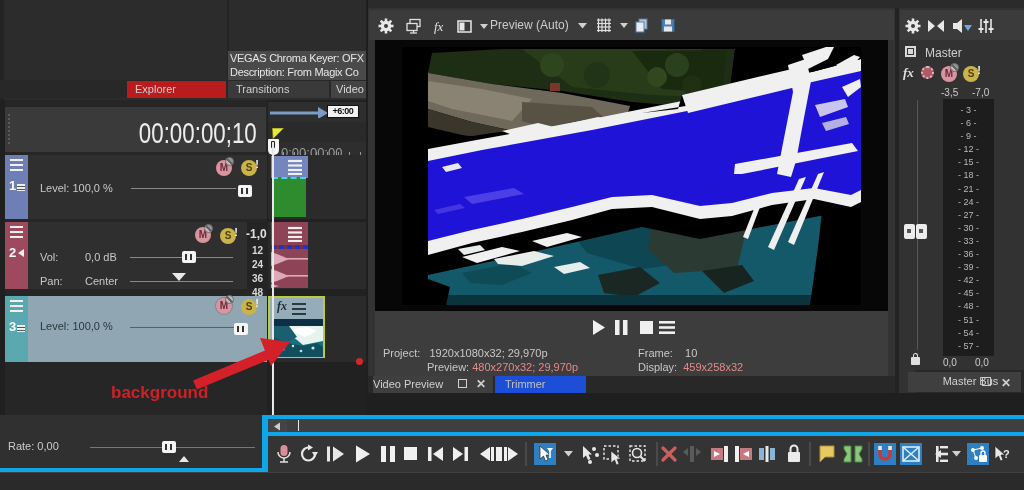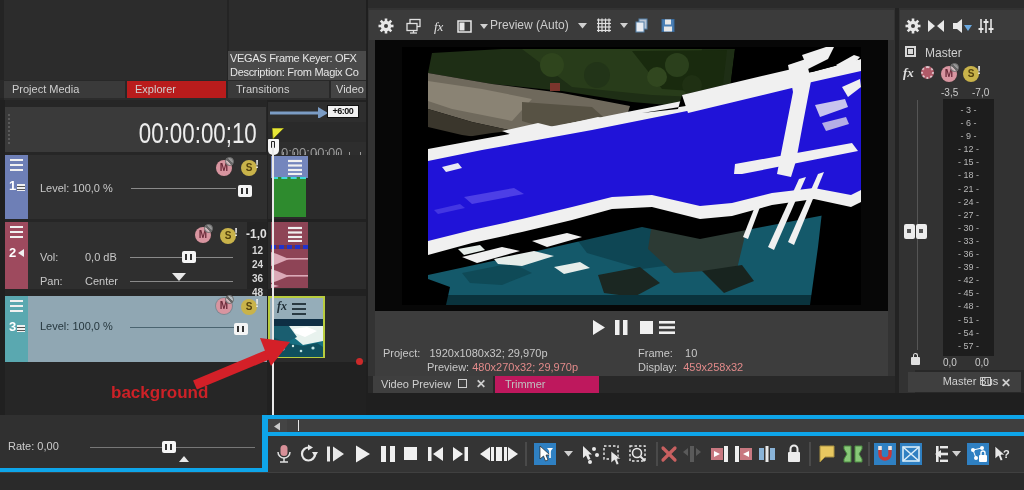--- a/index.html
+++ b/index.html
@@ -24,24 +24,23 @@
 .shandle { position:absolute; width:14px; height:12px; background:#f5f5f5; border-radius:2px; }
 .shandle::after { content:""; position:absolute; left:3px; top:3px; width:2px; height:6px; background:#333; box-shadow:5px 0 0 #333; }
 </style>
 </head>
 <body>
 
 <div class="abs" style="left:0;top:0;width:366px;height:100px;background:#2c2c2c;">
   <div class="abs" style="left:0;top:0;width:4px;height:100px;background:#242424;"></div>
   <div class="abs" style="left:227px;top:0;width:2px;height:80px;background:#242424;"></div>
 
-  <div class="abs" style="left:228px;top:51px;width:138px;height:29px;background:#4a4a4a;color:#e6e6e6;font-size:11px;letter-spacing:-0.3px;line-height:14px;padding-left:2px;overflow:hidden;"><span style="white-space:nowrap;">VEGAS Frame Keyer: OFX</span><br><span style="white-space:nowrap;">Description: From Magix Co</span></div>
+  <div class="abs" style="left:228px;top:51px;width:138px;height:29px;background:#4a4a4a;color:#e6e6e6;font-size:11px;letter-spacing:-0.3px;line-height:14px;padding-left:2px;overflow:hidden;"><span style="white-space:nowrap;">VEGAS Chroma Keyer: OFX</span><br><span style="white-space:nowrap;">Description: From Magix Co</span></div>
 
   <div class="abs" style="left:0;top:80px;width:366px;height:18px;background:#282828;">
-    <div class="abs" style="left:4px;top:1px;width:121px;height:17px;background:#3a3a3a;color:#cfcfcf;font-size:11px;line-height:16px;padding-left:8px;">Project Media</div>
     <div class="abs" style="left:127px;top:1px;width:99px;height:17px;background:#b91c1c;color:#cfcfcf;font-size:11px;line-height:16px;padding-left:8px;">Explorer</div>
     <div class="abs" style="left:228px;top:1px;width:101px;height:17px;background:#3a3a3a;color:#cfcfcf;font-size:11px;line-height:16px;padding-left:8px;">Transitions</div>
     <div class="abs" style="left:331px;top:1px;width:35px;height:17px;background:#444444;color:#d8d8d8;font-size:11px;line-height:16px;padding-left:5px;">Video</div>
   </div>
 </div>
 
 <div class="abs" style="left:0;top:100px;width:267px;height:316px;background:#262626;">
   <div class="abs" style="left:0;top:0;width:5px;height:316px;background:#202020;"></div>
 
   <div class="abs" style="left:5px;top:7px;width:261px;height:45px;background:#3a3a3a;">
@@ -337,25 +336,25 @@
   </div>
 
   <div class="abs" style="left:7px;top:336px;width:513px;height:32px;background:#3d3d3d;">
     <div class="abs txt" style="left:8px;top:3px;">Project:&nbsp;&nbsp; 1920x1080x32; 29,970p</div>
     <div class="abs txt" style="left:8px;top:17px;margin-left:44px;">Preview: <span style="color:#e28a8a;">480x270x32; 29,970p</span></div>
     <div class="abs txt" style="left:263px;top:3px;">Frame:&nbsp;&nbsp;&nbsp; 10</div>
     <div class="abs txt" style="left:263px;top:17px;">Display:&nbsp; <span style="color:#e28a8a;">459x258x32</span></div>
   </div>
 
   <div class="abs" style="left:0;top:368px;width:527px;height:17px;background:#282828;">
-    <div class="abs" style="left:5px;top:0;width:120px;height:17px;background:#3f3f3f;color:#d0d0d0;font-size:11px;line-height:16px;padding-left:8px;">Video Preview
+    <div class="abs" style="left:5px;top:0;width:120px;height:17px;background:#3f3f3f;color:#d0d0d0;font-size:11px;line-height:16px;">Video Preview
       <span style="position:absolute;left:85px;top:3px;width:9px;height:9px;border:1.5px solid #d0d0d0;"></span>
       <span style="position:absolute;left:103px;top:0px;font-weight:bold;font-size:12px;">✕</span>
     </div>
-    <div class="abs" style="left:127px;top:0;width:104px;height:17px;background:#be185d;color:#c0c0c0;font-size:11px;line-height:16px;padding-left:10px;">Trimmer</div>
+    <div class="abs" style="left:127px;top:0;width:91px;height:17px;background:#1d4ed8;color:#c0c0c0;font-size:11px;line-height:16px;padding-left:10px;">Trimmer</div>
   </div>
 </div>
 
 <div class="abs" style="left:356px;top:358px;width:7px;height:7px;border-radius:50%;background:#cc2a2a;"></div>
 
 <div class="abs" style="left:899px;top:8px;width:125px;height:385px;background:#323232;">
   <div class="abs" style="left:1px;top:2px;width:124px;height:30px;background:#3b3b3b;">
     <svg class="abs" style="left:5px;top:8px;" width="90" height="16" viewBox="0 0 90 16">
       <g fill="#e8e8e8">
           <circle cx="8" cy="8" r="5.2"></circle>

